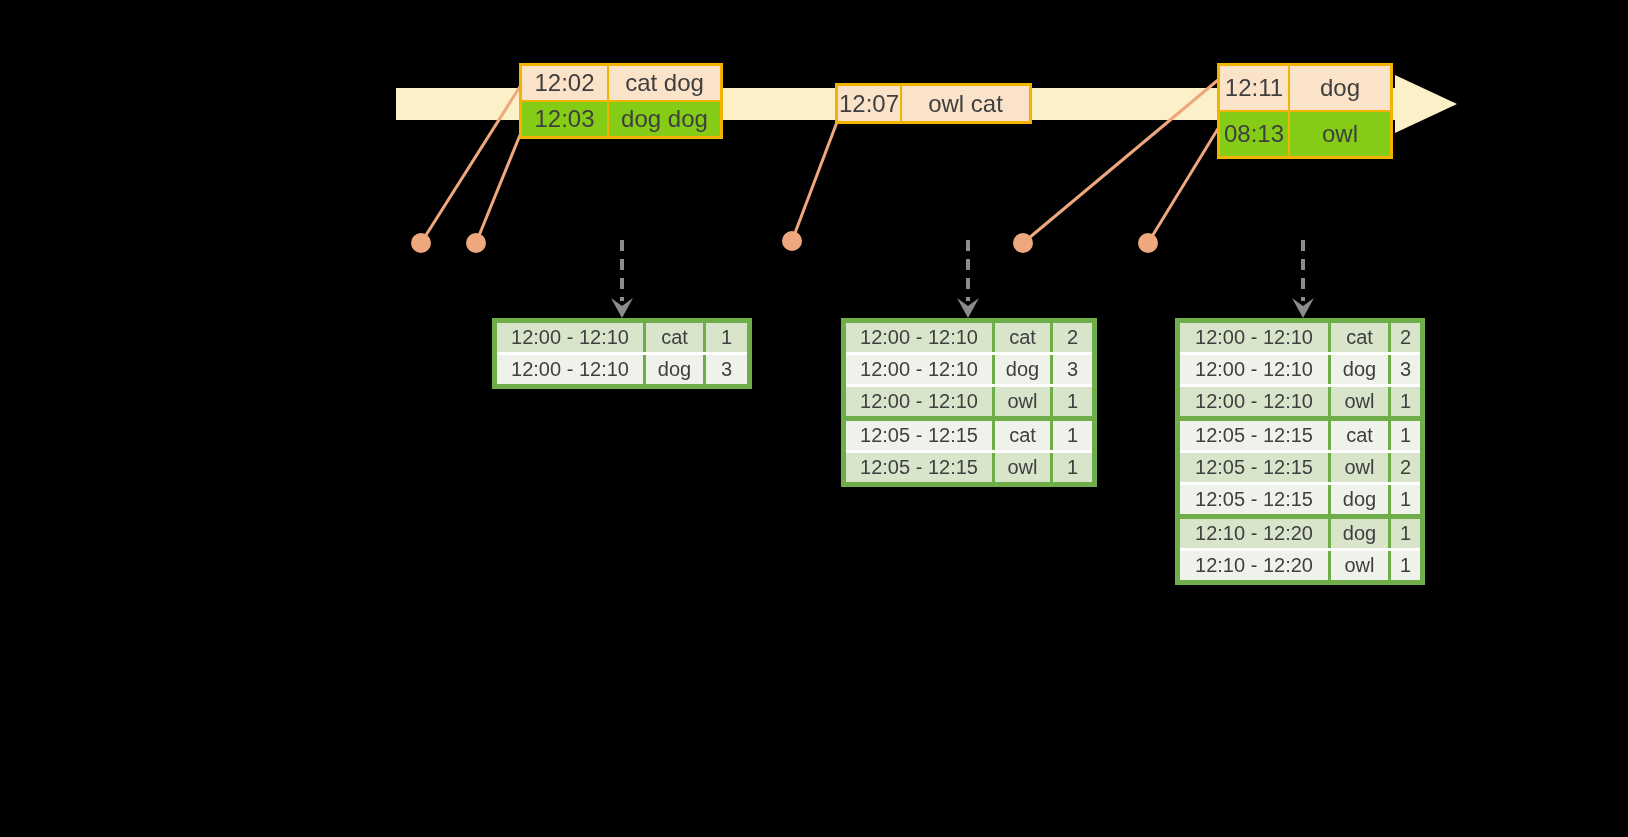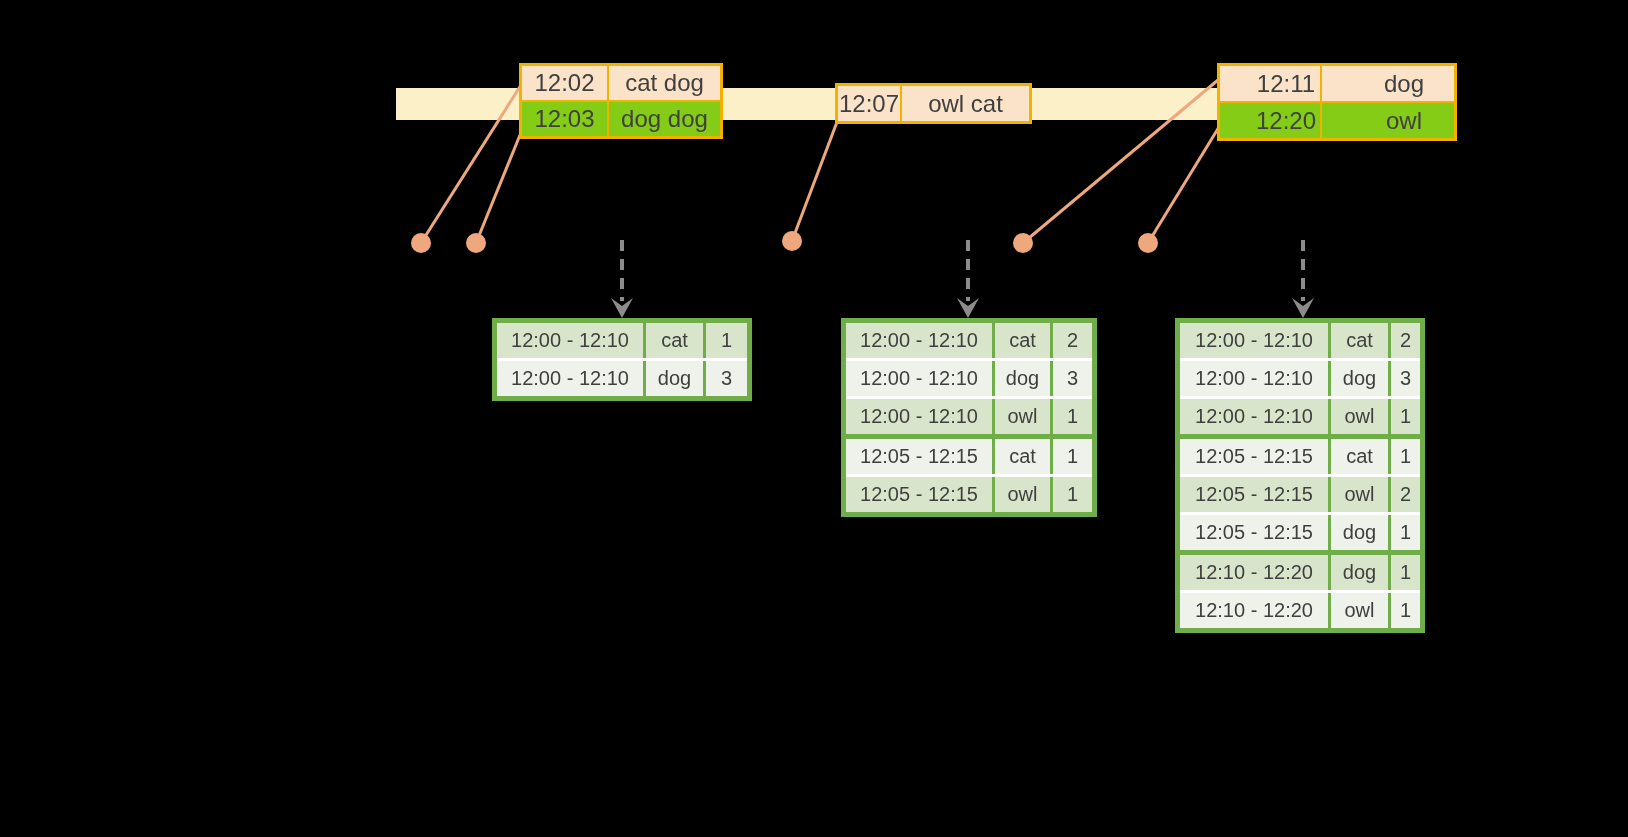--- a/index.html
+++ b/index.html
@@ -14,30 +14,30 @@
   .erow{display:flex;gap:2px;}
   .ecell{display:flex;align-items:center;justify-content:center;font-size:24px;}
   .o-dark{background:#FAE3C8;}
   .o-light{background:#84cc16;}
   .t1 .ecell{height:34px;}
   .t1 .time{width:85px;}
   .t1 .words{width:111px;}
   .t2 .ecell{height:35px;}
   .t2 .time{width:62px;}
   .t2 .words{width:127px;}
-  .t3 .ecell{height:35px;padding-left:32px;}
+  .t3 .ecell{height:44px;}
   .t3 .time{width:68px;}
   .t3 .words{width:100px;}
 
   
   .gtable{position:absolute;background:#6FAD49;padding:5px;display:flex;flex-direction:column;gap:5px;box-sizing:border-box;}
   .ggroup{display:flex;flex-direction:column;}
   .grow{display:flex;gap:3px;}
   .grow + .grow{border-top:3px solid #FFFFFF;}
-  .gcell{height:35px;display:flex;align-items:center;justify-content:center;font-size:20px;}
+  .gcell{height:29px;display:flex;align-items:center;justify-content:center;font-size:20px;}
   .r-odd  .gcell{background:#D9E5CB;}
   .r-even .gcell{background:#EFF2EA;}
   .g1 .win{width:146px;} .g1 .word{width:57px;} .g1 .cnt{width:41px;}
   .g2 .win{width:146px;} .g2 .word{width:55px;} .g2 .cnt{width:39px;}
   .g3 .win{width:148px;} .g3 .word{width:57px;} .g3 .cnt{width:29px;}
 </style>
 </head>
 <body>
 
 <div class="canvas">
@@ -90,21 +90,21 @@
       <div class="ecell words o-dark">owl cat</div>
     </div>
   </div>
 
   <div class="etable t3" style="left:1217px;top:63px;">
     <div class="erow">
       <div class="ecell time o-dark">12:11</div>
       <div class="ecell words o-dark">dog</div>
     </div>
     <div class="erow">
-      <div class="ecell time o-light">12:20</div>
+      <div class="ecell time o-light">08:13</div>
       <div class="ecell words o-light">owl</div>
     </div>
   </div>
 
   <div class="gtable g1" style="left:492px;top:318px;">
     <div class="ggroup">
       <div class="grow r-odd">
         <div class="gcell win">12:00 - 12:10</div>
         <div class="gcell word">cat</div>
         <div class="gcell cnt">1</div>

